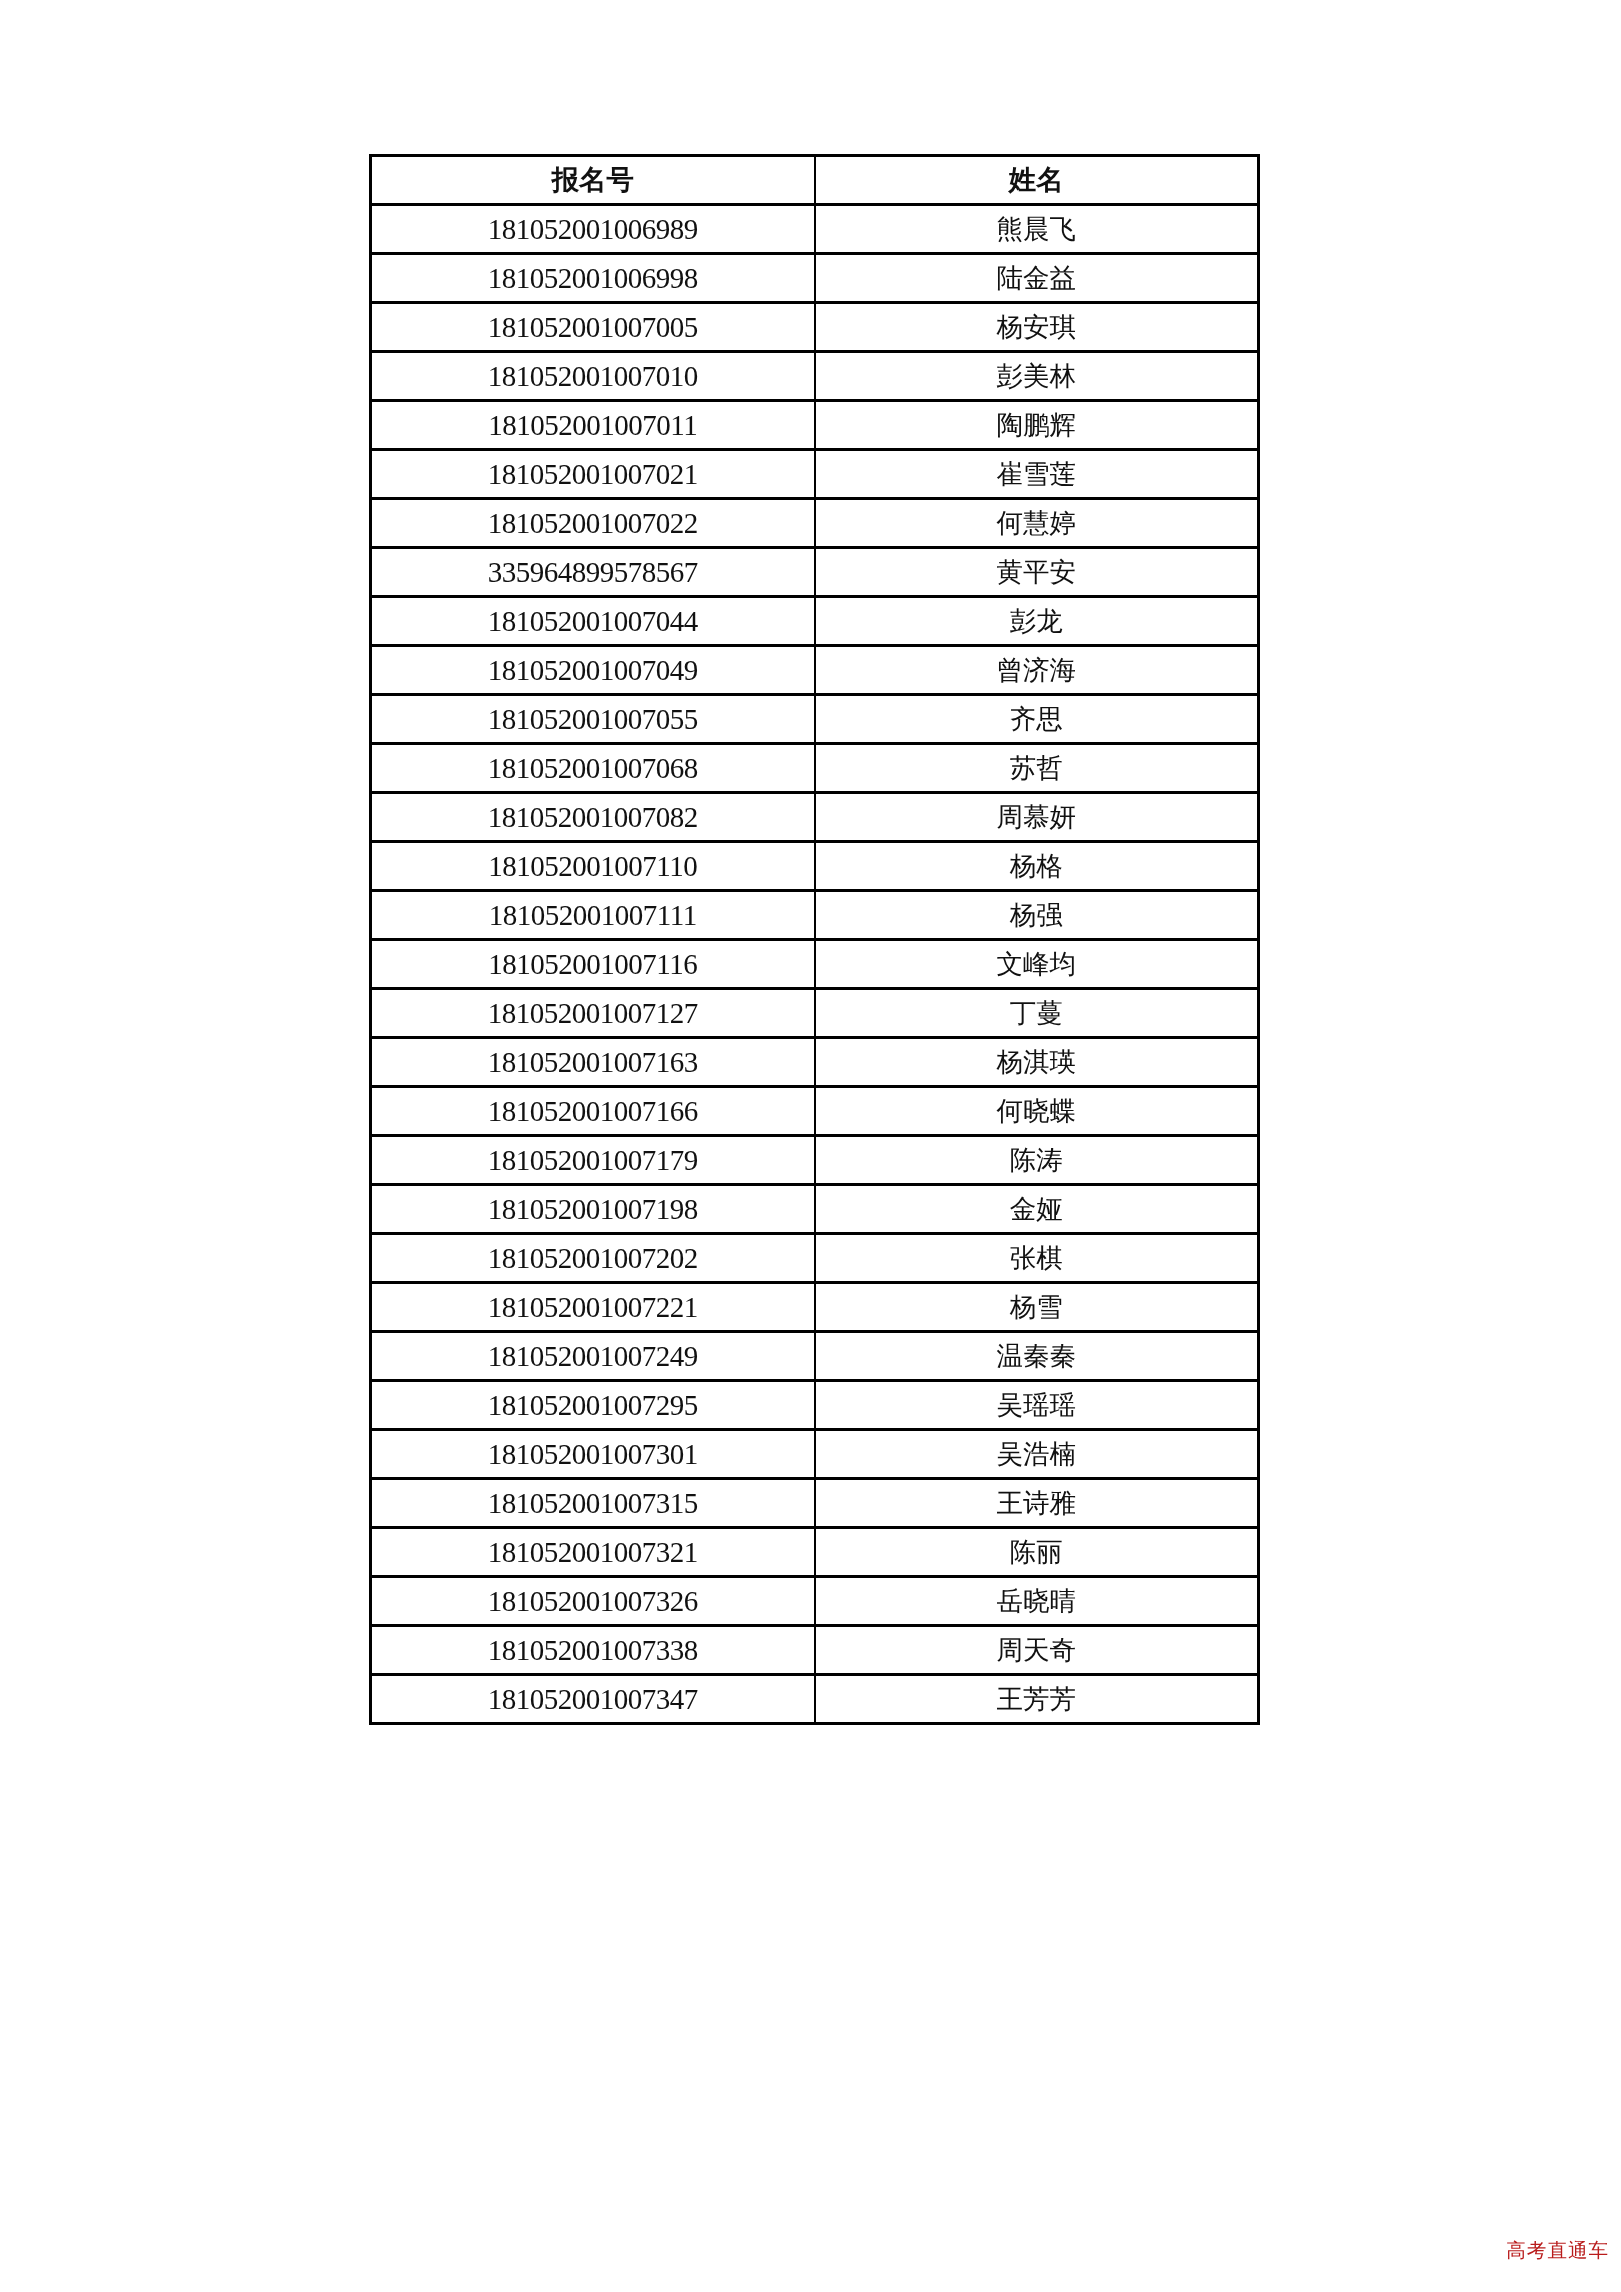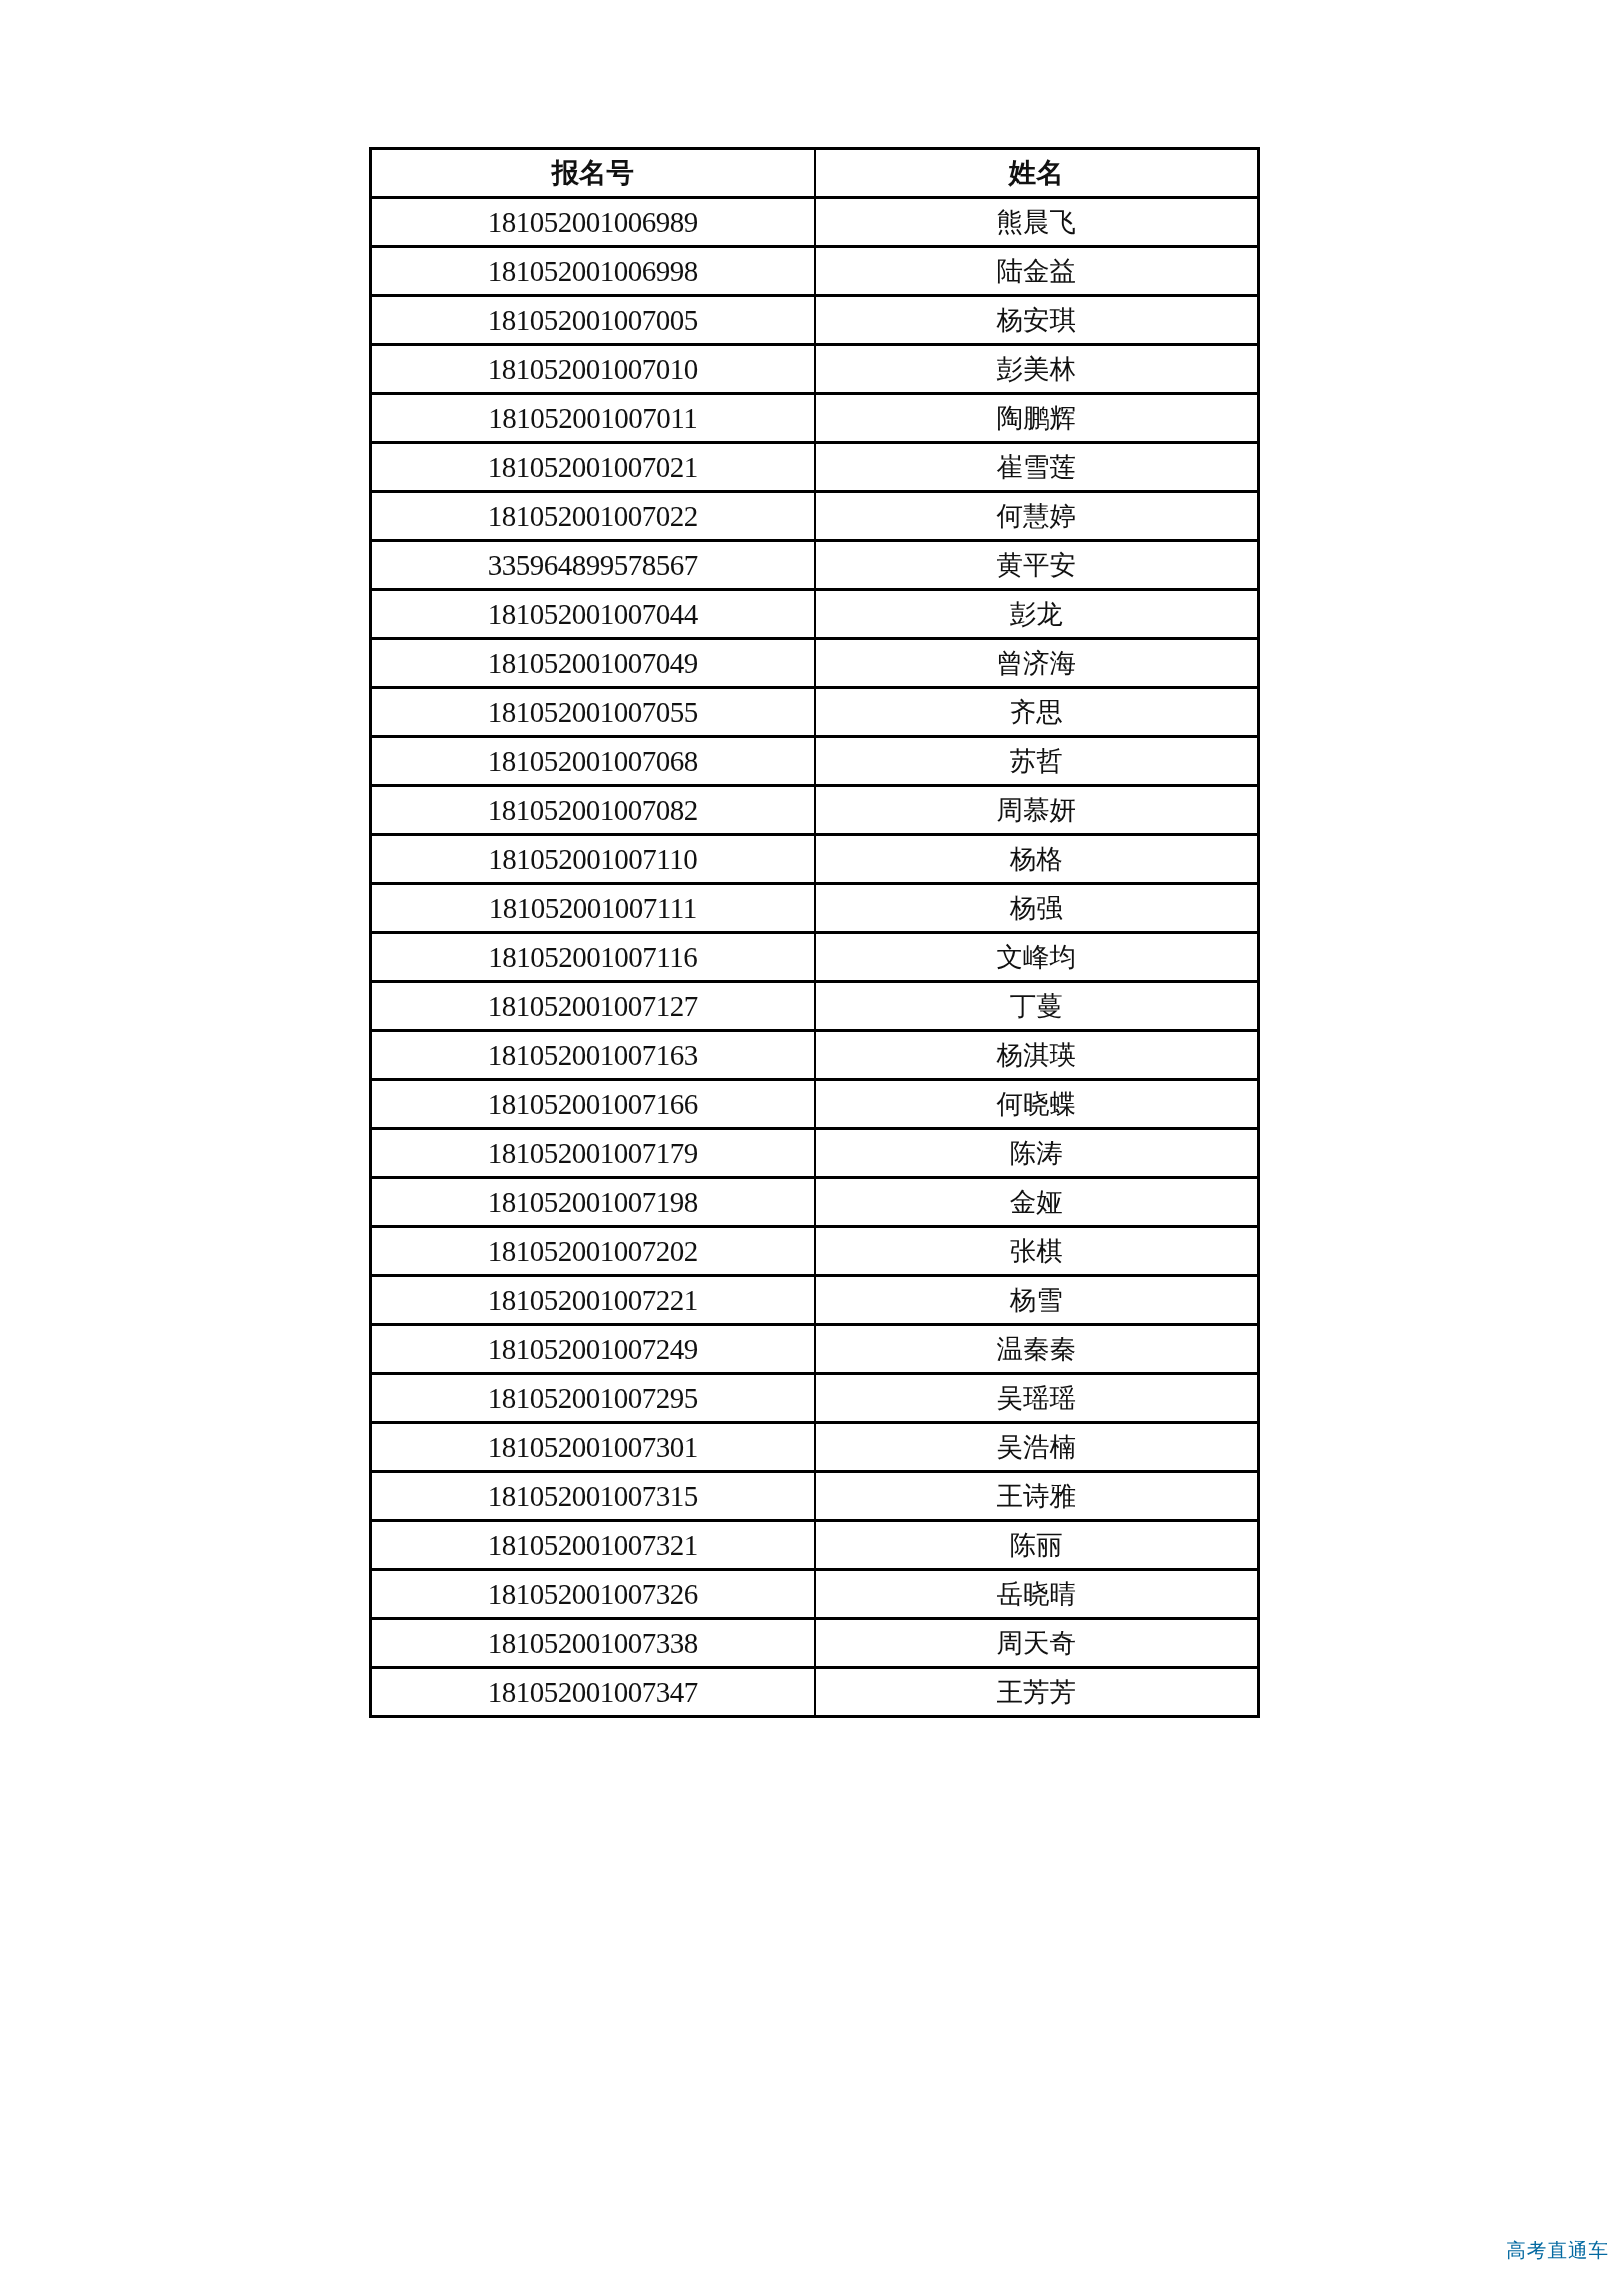--- a/index.html
+++ b/index.html
@@ -1,20 +1,20 @@
 <!DOCTYPE html>
 <html><head>
   <meta charset="utf-8">
   <style>
     html, body { margin: 0; padding: 0; background: #ffffff; }
     body { width: 1621px; height: 2293px; position: relative; overflow: hidden; }
     .sheet-table {
       position: absolute;
       left: 369px;
-      top: 147px;
+      top: 154px;
       width: 888px;
       border-collapse: collapse;
       border: 3.9px solid #000;
       table-layout: fixed;
     }
     .sheet-table col.c1 { width: 444px; }
     .sheet-table col.c2 { width: 444px; }
     .sheet-table th, .sheet-table td {
       border-left: 2px solid #000;
       border-right: 2px solid #000;
@@ -39,21 +39,21 @@
     .sheet-table td.name {
       font-family: "DejaVu Sans", sans-serif;
       font-size: 26.5px;
     }
     .watermark {
       position: absolute;
       right: 11.8px;
       bottom: 29px;
       font-family: "DejaVu Sans", sans-serif;
       font-size: 19.6px;
-      color: #0369a1;
+      color: #b91c1c;
       letter-spacing: 1px;
       text-align: right;
     }
   </style>
 </head>
 <body>
 
 <table class="sheet-table">
   <colgroup>
       <col class="c1">

